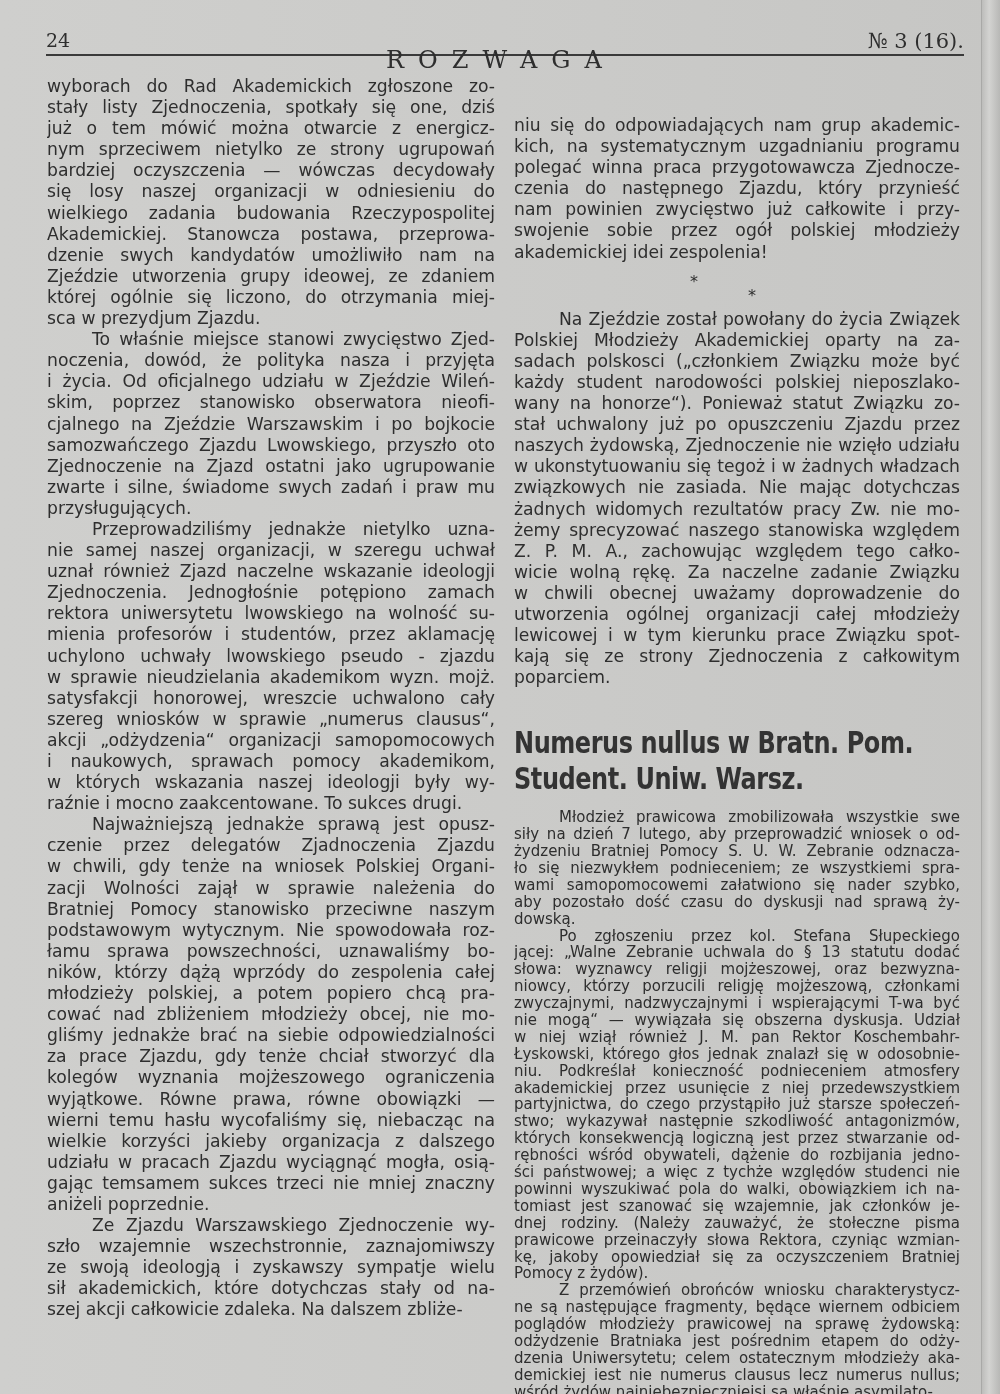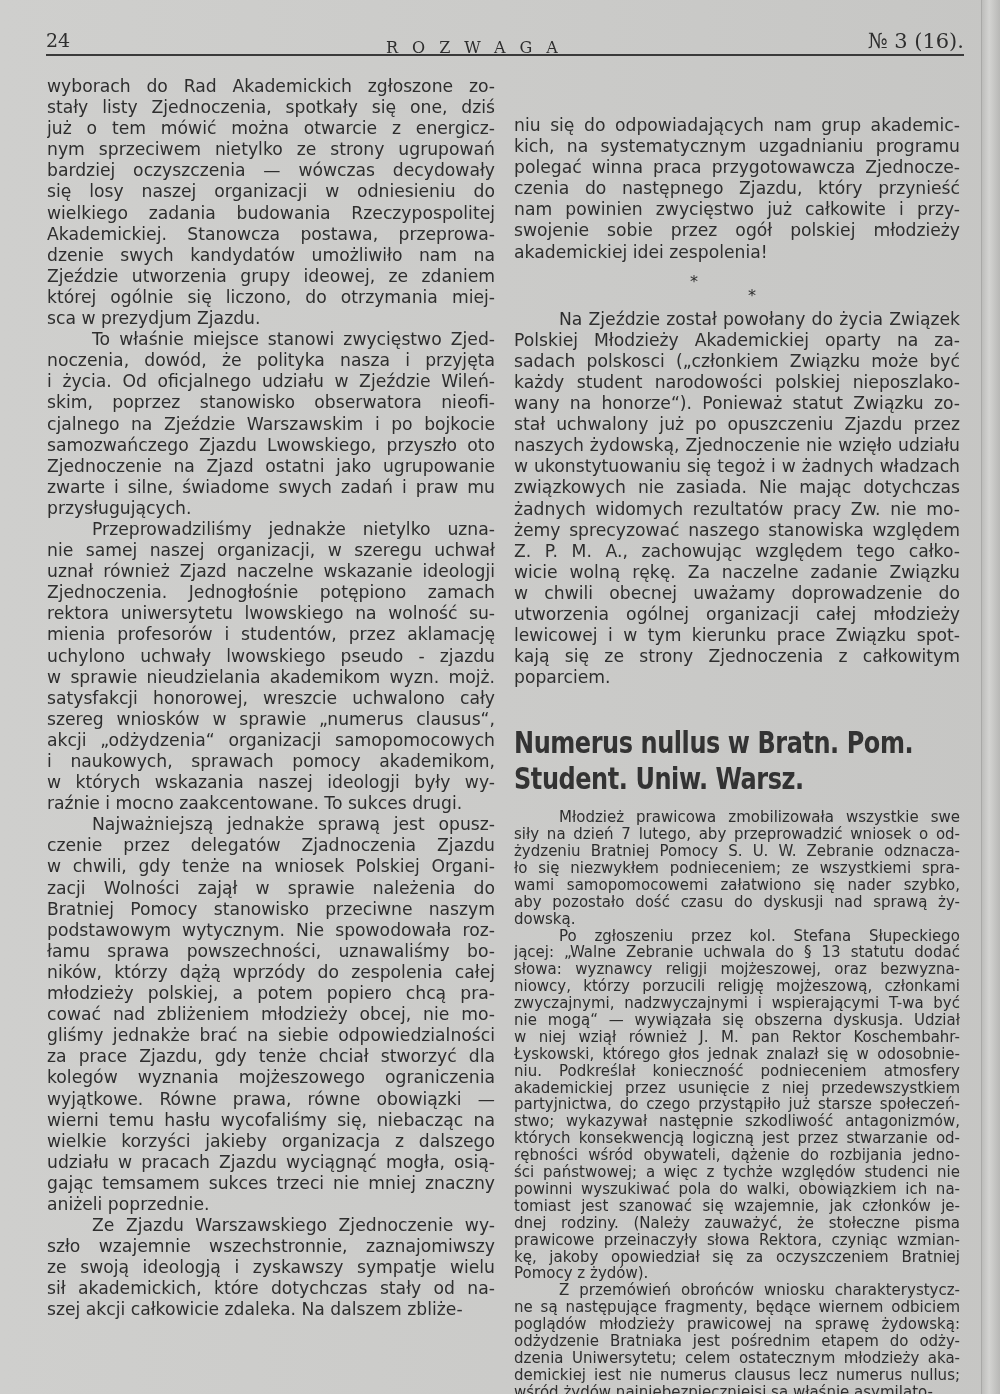--- a/index.html
+++ b/index.html
@@ -18,21 +18,21 @@
     position: absolute; top: 0; right: 0; width: 18px; height: 1394px;
     background: linear-gradient(90deg, #bdbdbb, #d3d3d1 40%, #b8b8b6);
     border-left: 1px solid #a9a9a7;
   }
   .header {
     position: absolute; left: 46px; top: 28px; width: 918px; height: 26px;
     border-bottom: 2px solid #3a3a3a;
     font-family: "DejaVu Serif", serif;
   }
   .header .pgnum { position: absolute; left: 0; top: 1px; font-size: 19px; }
-  .header .title { position: absolute; left: 340px; top: 10px; font-size: 16px; letter-spacing: 14px; text-align: right; }
+  .header .title { position: absolute; left: 340px; top: 18px; font-size: 24px; letter-spacing: 14px; text-align: right; }
   .header .issue { position: absolute; right: 0; top: 1px; font-size: 21px; }
   .col {
     position: absolute; top: 76px;
     font-size: 17.2px; line-height: 21.1px;
     text-align: justify;
   }
   .col.left { left: 47px; width: 448px; }
   .col.right { left: 514px; width: 446px; top: 79px; margin-top: 36px; }
   .col .ln { display: block; text-align: justify; text-align-last: justify; white-space: nowrap; overflow: hidden; height: 21.1px; }
   .col .ln.last { text-align-last: left; }

